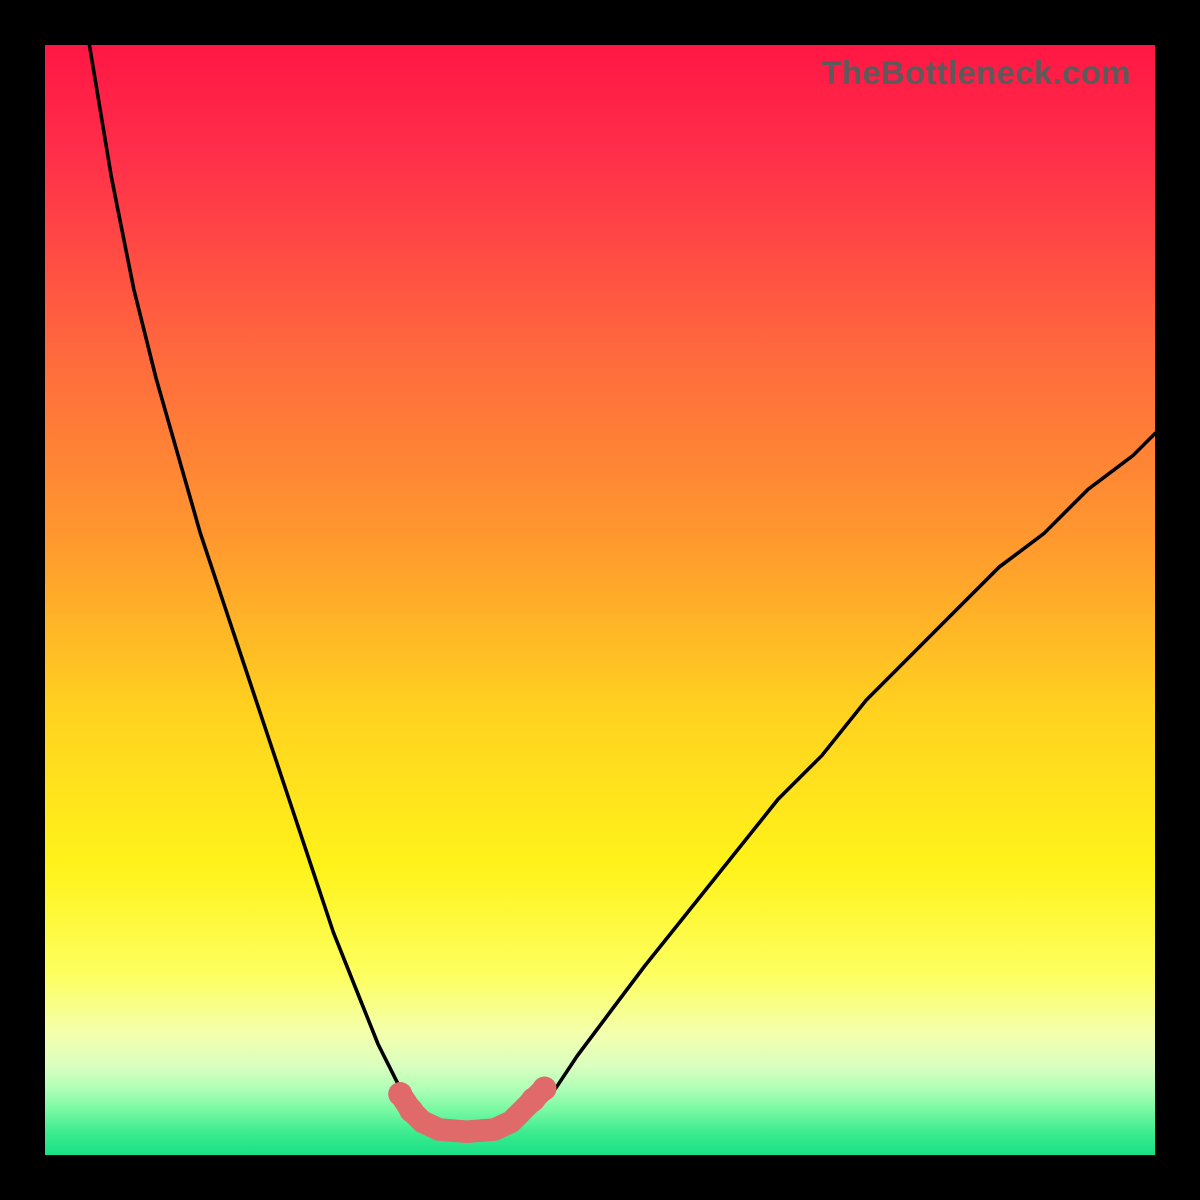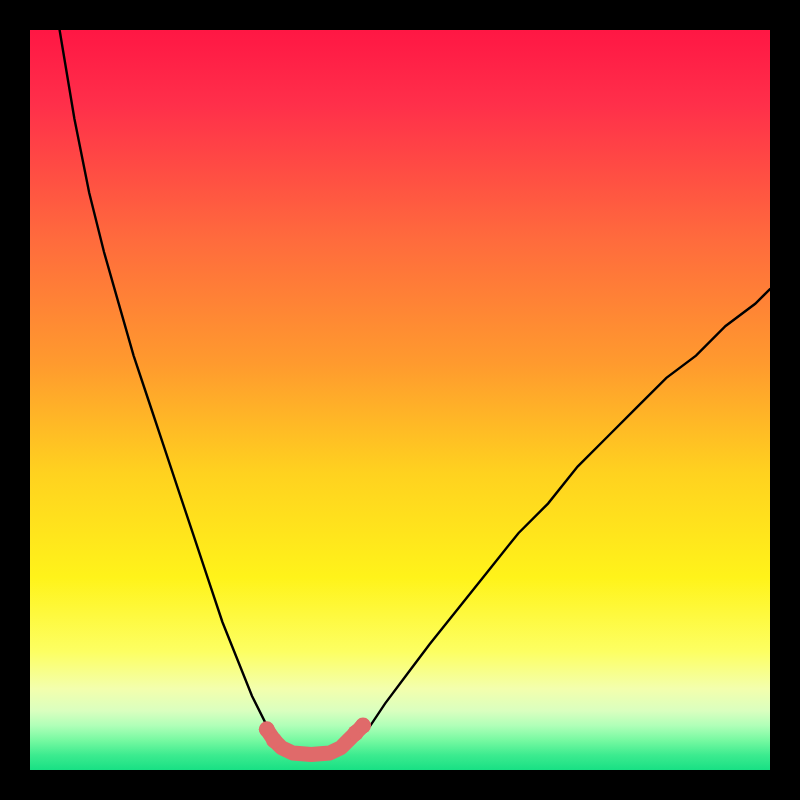--- a/index.html
+++ b/index.html
@@ -74,14 +74,15 @@
       <path fill="none" stroke="#000" stroke-width="2.4" stroke-linecap="round" d="M325.6 710.4 L340.4 695.6 L355.2 673.4 L377.4 643.8 L399.6 614.2 L429.2 577.2 L458.8 540.2 L488.4 503.2 L518.0 473.6 L547.6 436.6 L577.2 407.0 L606.8 377.4 L636.4 347.8 L666.0 325.6 L695.6 296.0 L725.2 273.8 L740.0 259.0"></path>
       <path fill="none" stroke="#e06a6a" stroke-width="15" stroke-linecap="round" stroke-linejoin="round" d="M236.8 699.3 L244.2 710.4 L251.6 717.8 L262.7 723.0 L281.2 724.5 L299.7 723.0 L310.8 717.8 L318.2 710.4 L325.6 703.0 L333.0 695.6"></path>
       <g fill="#e06a6a">
           <circle cx="236.8" cy="699.3" r="8"></circle>
           <circle cx="244.2" cy="710.4" r="8"></circle>
           <circle cx="325.6" cy="703.0" r="8"></circle>
           <circle cx="333.0" cy="695.6" r="8"></circle>
         </g>
     </svg>
 
+    <div class="watermark">TheBottleneck.com</div>
   </div>
 </div>
 
 </body></html>

